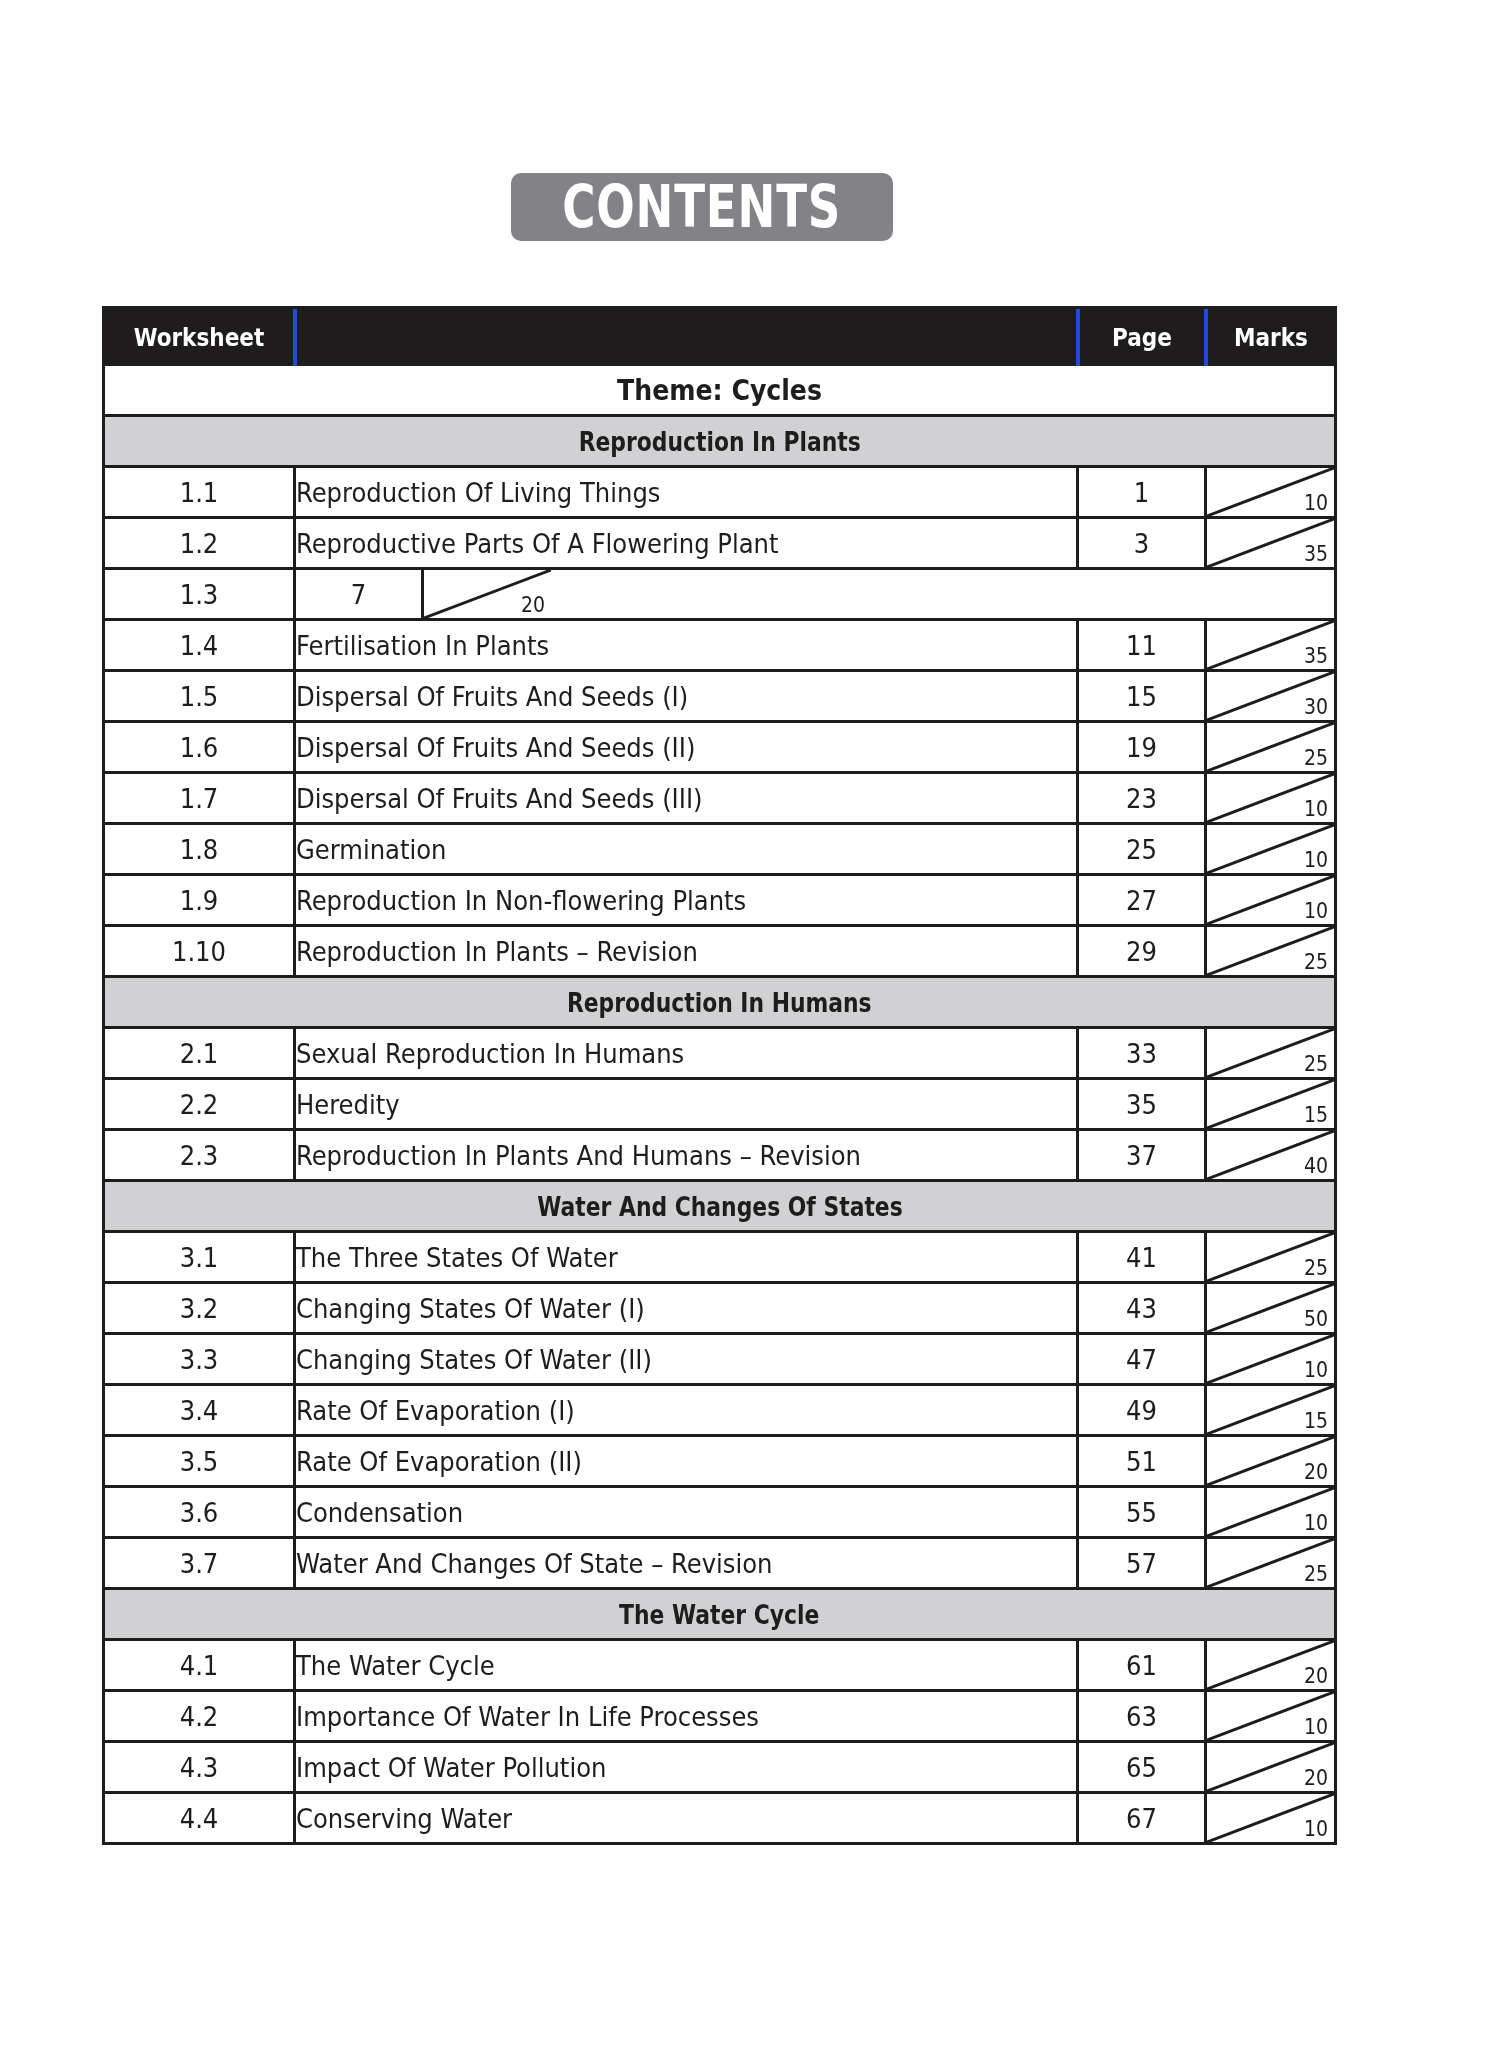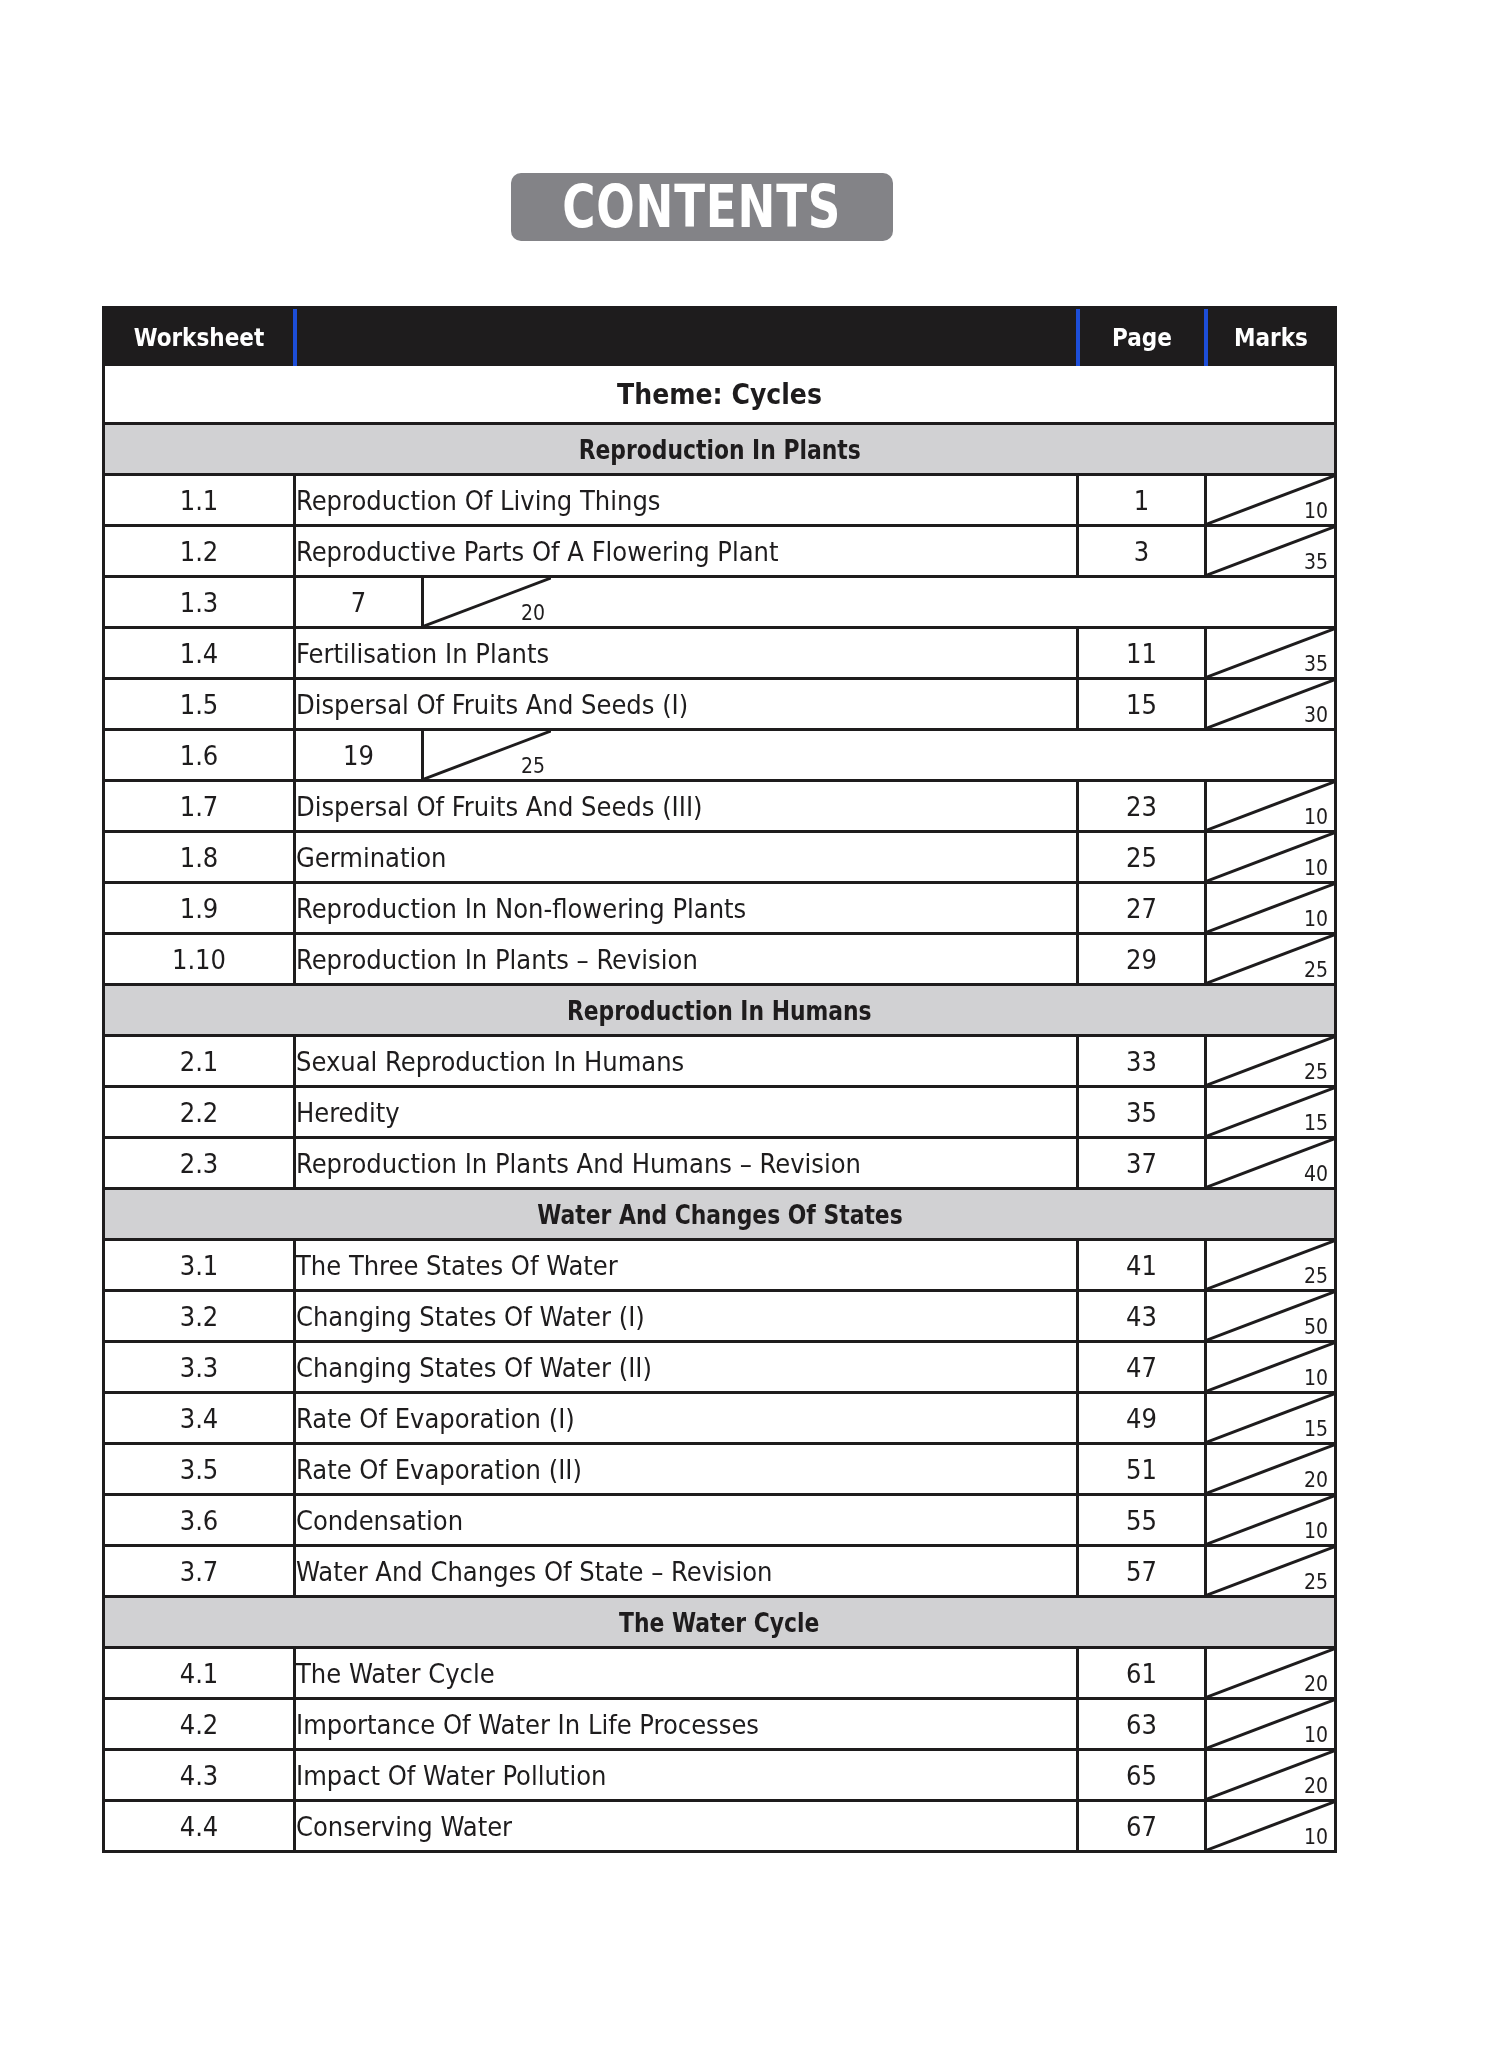--- a/index.html
+++ b/index.html
@@ -10,21 +10,21 @@
   .row { display:flex; height:51px; box-sizing:border-box; border-top:3px solid #1e1c1d; }
   .row.header { height:57px; background:#1e1c1d; border-top:none; }
   .cell { box-sizing:border-box; display:flex; align-items:center; font-size:27px; }
   .c-ws { width:188px; justify-content:center; }
   .c-title { flex:1; border-left:3px solid #1e1c1d; }
   .c-page { width:128px; justify-content:center; border-left:3px solid #1e1c1d; }
   .c-marks { width:130px; border-left:3px solid #1e1c1d; position:relative; justify-content:flex-end; align-items:flex-end; padding-right:6px; padding-bottom:1px; }
   .header .cell { color:#fff; font-weight:bold; font-size:24px; }
   .header .c-title, .header .c-page, .header .c-marks { border-left:4px solid #1d4ed8; }
   .header .c-marks { justify-content:center; align-items:center; padding:0; }
-  .theme { justify-content:center; align-items:center; background:#fff; border-top:none; height:56px; }
+  .theme { justify-content:center; align-items:center; background:#fff; border-top:none; height:48px; }
   .theme span { font-weight:bold; font-size:28px; }
   .section { background:#d1d1d3; justify-content:center; align-items:center; }
   .section span { font-size:27px; font-weight:bold; color:#1e1c1d; transform:scaleX(0.9); display:inline-block; }
   .diag { position:absolute; left:0; top:0; width:100%; height:100%; pointer-events:none; }
   .marks-val { position:relative; z-index:1; font-size:21px; }
 </style>
 </head>
 <body>
 
 <div class="title-box">
@@ -100,20 +100,21 @@
     <div class="cell c-marks">
       <svg class="diag" viewBox="0 0 100 100" preserveAspectRatio="none">
         <line x1="0" y1="100" x2="100" y2="0" stroke="#1e1c1d" stroke-width="3" vector-effect="non-scaling-stroke"></line>
       </svg>
       <span class="marks-val">30</span>
     </div>
   </div>
 
   <div class="row">
     <div class="cell c-ws">1.6</div>
+    <div class="cell c-title">Dispersal Of Fruits And Seeds (II)</div>
     <div class="cell c-page">19</div>
     <div class="cell c-marks">
       <svg class="diag" viewBox="0 0 100 100" preserveAspectRatio="none">
         <line x1="0" y1="100" x2="100" y2="0" stroke="#1e1c1d" stroke-width="3" vector-effect="non-scaling-stroke"></line>
       </svg>
       <span class="marks-val">25</span>
     </div>
   </div>
 
   <div class="row">

